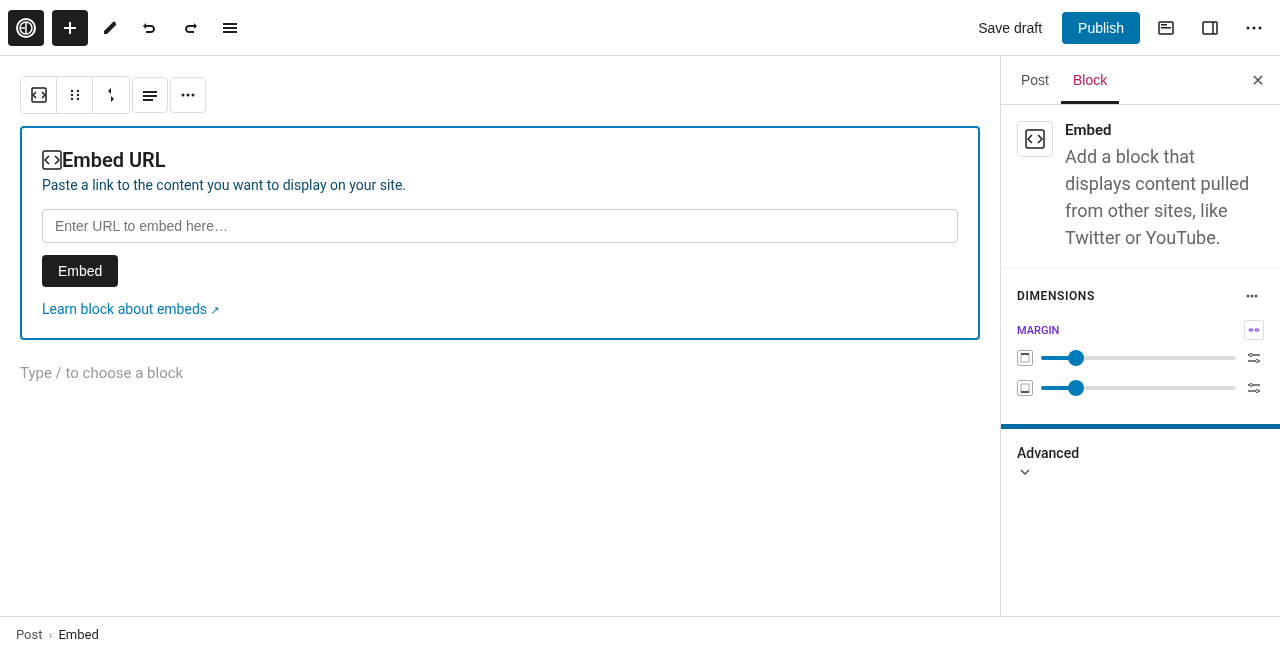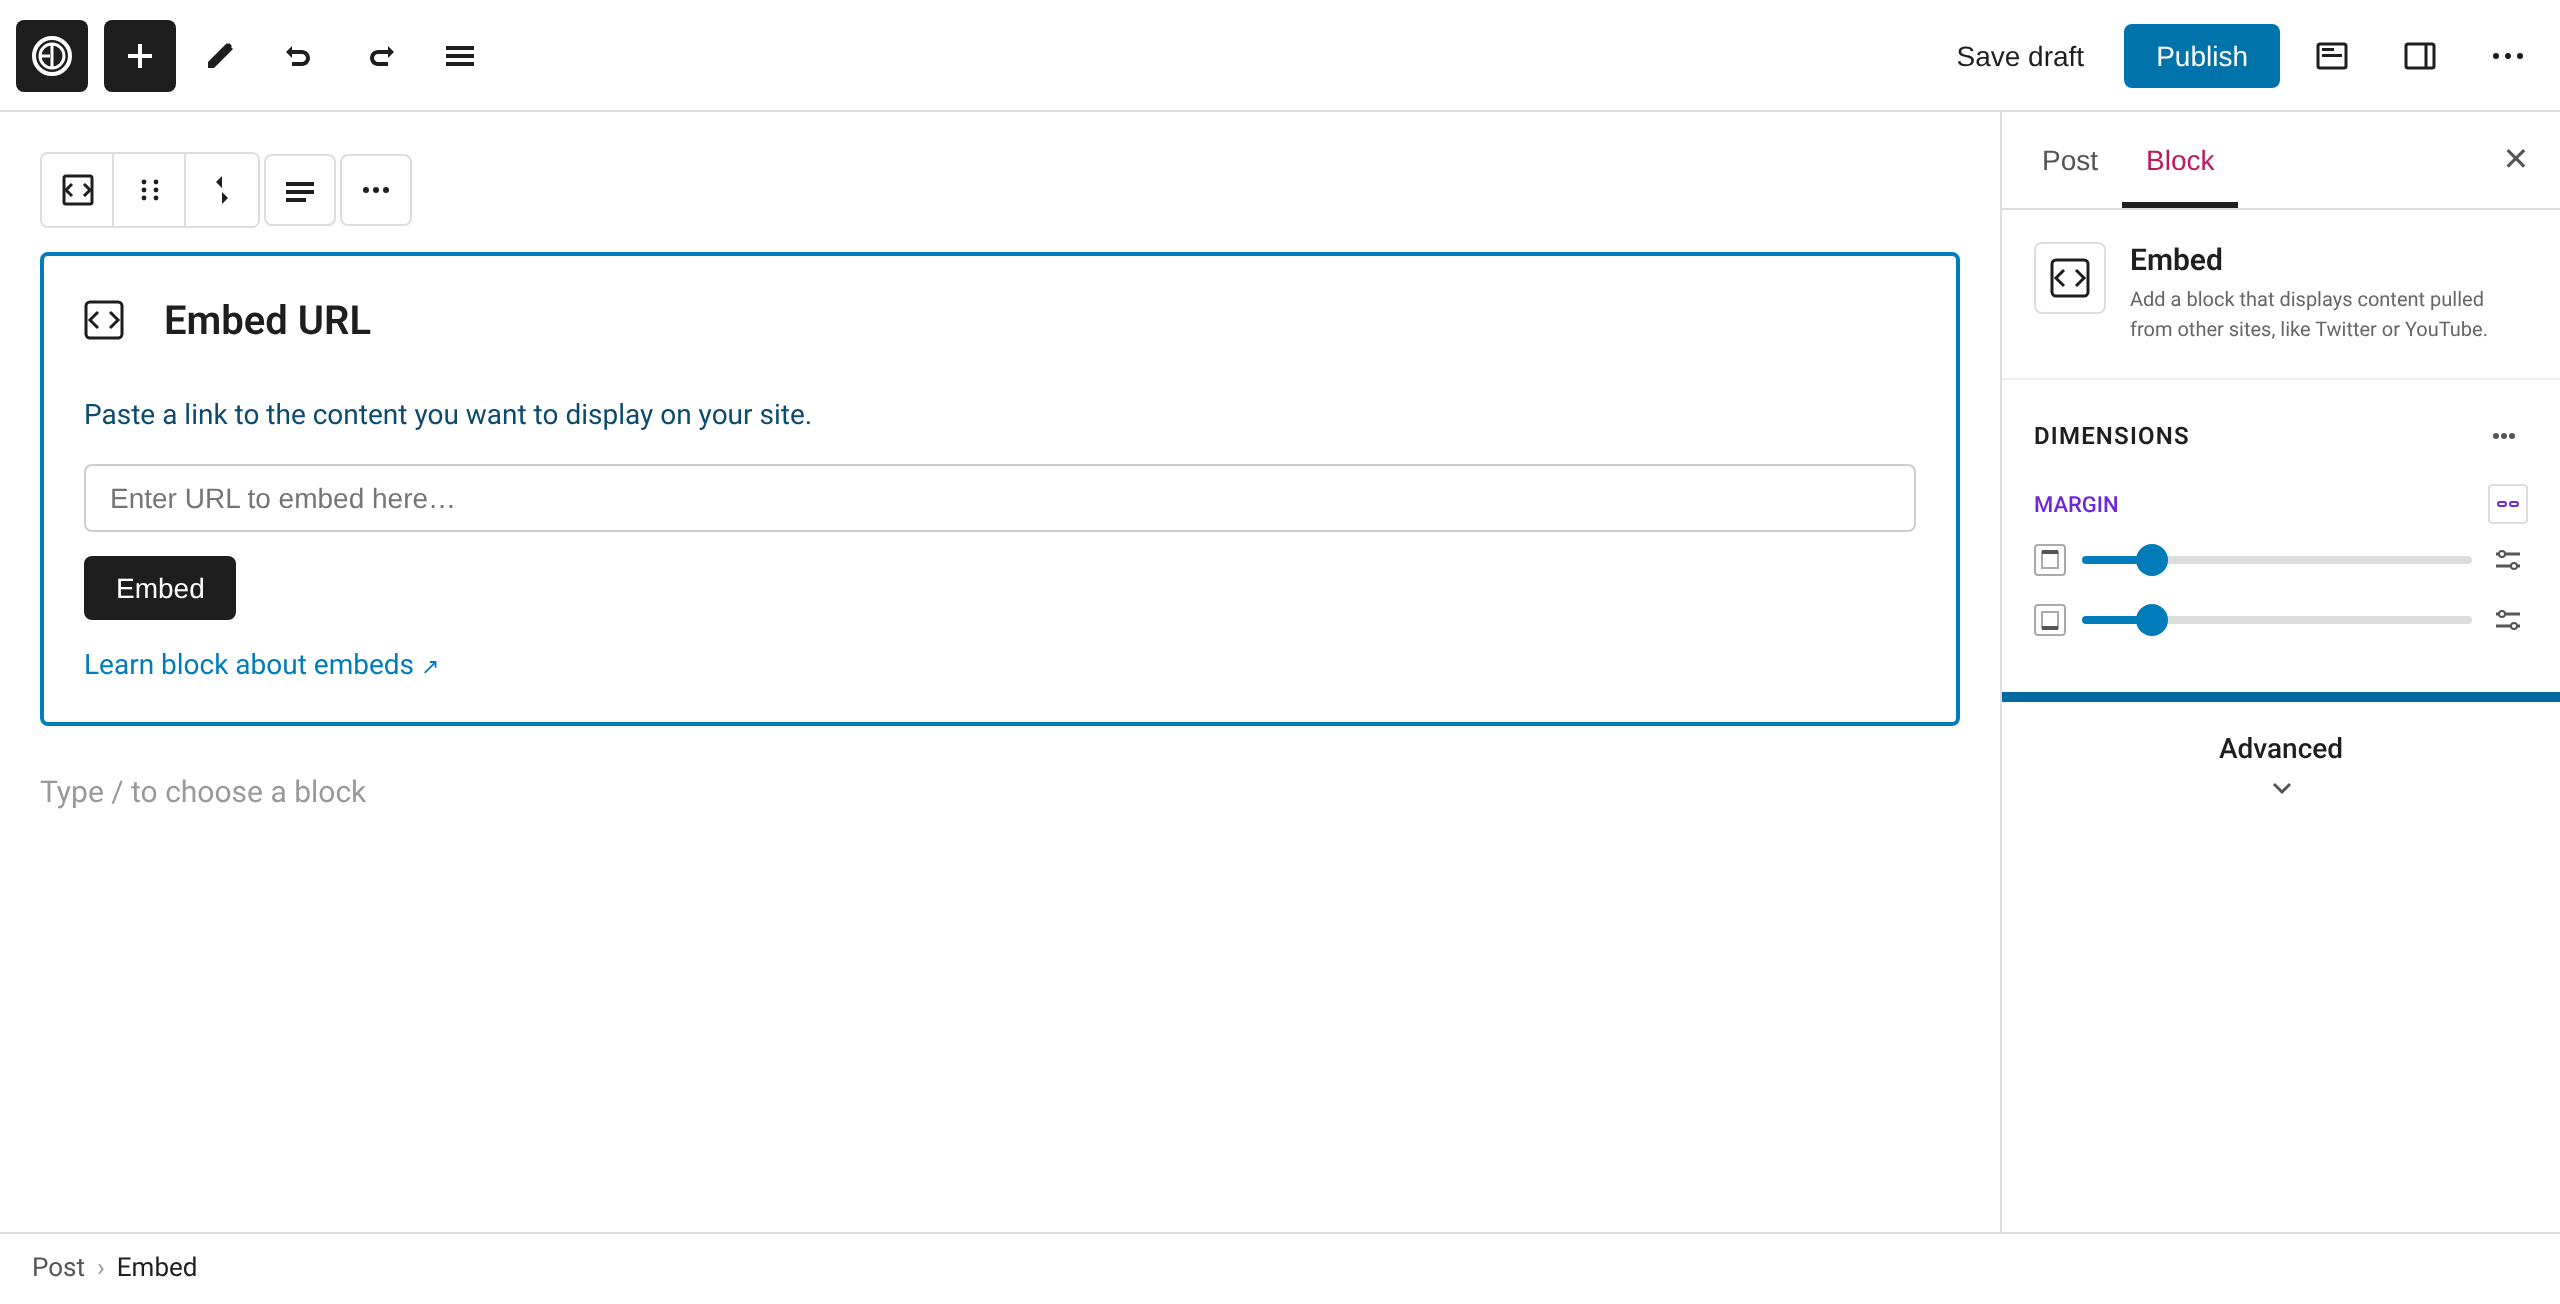--- a/index.html
+++ b/index.html
@@ -108,22 +108,22 @@
 
     
     .embed-block {
       border: 2px solid #007cba;
       border-radius: 4px;
       padding: 20px;
       background: #fff;
       margin-bottom: 16px;
     }
     .embed-block-title {
-      display: flex; align-items: center; gap: 20px;
-      font-size: 20px; font-weight: 600; margin-bottom: 28px;
+      display: flex; align-items: center; gap: 0;
+      font-size: 20px; font-weight: 600; margin-bottom: 5px;
     }
     .embed-block-desc {
       font-size: 14px; color: #0c4a6e; margin-bottom: 16px;
     }
     .url-input {
       width: 100%; padding: 8px 12px;
       border: 1px solid #ccc; border-radius: 4px;
       font-size: 14px; outline: none;
       margin-bottom: 12px;
     }
@@ -187,21 +187,21 @@
     .block-info {
       display: flex; gap: 12px; align-items: flex-start;
     }
     .block-icon-box {
       width: 36px; height: 36px;
       border: 1px solid #ddd; border-radius: 4px;
       display: flex; align-items: center; justify-content: center;
       flex-shrink: 0;
     }
     .block-info-text h3 { font-size: 15px; font-weight: 600; margin-bottom: 4px; }
-    .block-info-text p { font-size: 10px; color: #666; line-height: 1.5; }
+    .block-info-text p { font-size: 18px; color: #666; line-height: 1.5; }
 
     
     .dimensions-section {
       padding: 16px;
       border-bottom: 5px solid #0369a1;
     }
     .section-header {
       display: flex; align-items: center; justify-content: space-between;
       margin-bottom: 12px;
     }
@@ -258,21 +258,21 @@
       border: none; background: transparent; cursor: pointer;
       display: flex; align-items: center; justify-content: center;
       color: #555; font-size: 12px;
     }
 
     
     .advanced-section {
       padding: 16px;
     }
     .advanced-header {
-      display: flex; align-items: center; justify-content: space-between;
+      display: flex; justify-content: space-between;
       cursor: pointer;
       flex-direction: column;
     }
     .advanced-title { font-size: 14px; font-weight: 500; }
     .chevron-icon { font-size: 16px; color: #555; }
 
     
     .breadcrumb {
       height: 36px;
       border-top: 1px solid #ddd;

